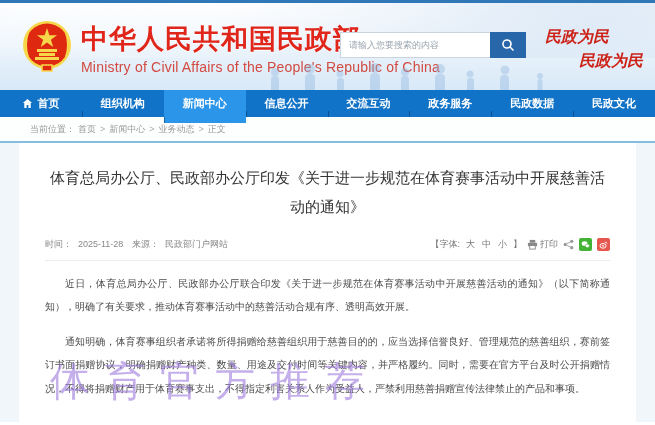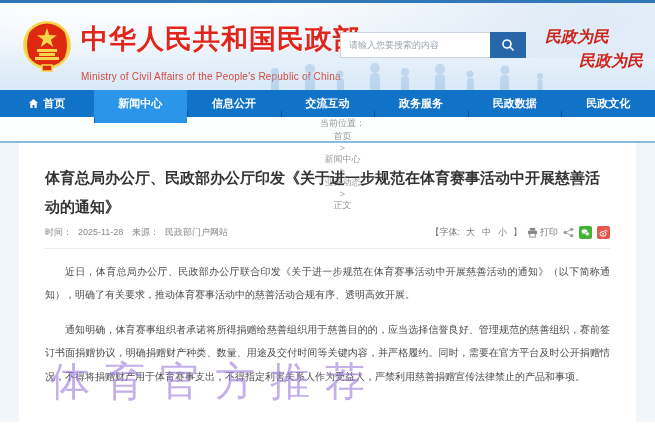--- a/index.html
+++ b/index.html
@@ -10,21 +10,21 @@
   .header { height:90px; border-top:3px solid #3077b8; position:relative;
             background:linear-gradient(180deg,#f8fbff 0%,#eaf3fb 50%,#d9e9f7 100%); overflow:hidden; }
   .header::before { content:''; position:absolute; left:0; top:0; right:0; height:55px;
             background:radial-gradient(ellipse 420px 70px at 30% 0%,rgba(255,255,255,.9),rgba(255,255,255,0)),
                        radial-gradient(ellipse 500px 80px at 80% 10%,rgba(190,212,236,.45),rgba(190,212,236,0)); }
   .brand { position:absolute; left:22px; top:16px; display:flex; align-items:flex-start; }
   .emblem { width:50px; height:54px; margin-right:9px; }
   .brand-text { padding-top:6px; }
   .site-title { color:#e0251b; font-size:27px; font-weight:bold; letter-spacing:1px; line-height:1.1;
                 text-shadow:0 1px 0 rgba(255,255,255,.8); }
-  .site-sub { color:#d24a40; font-size:10px; margin-top:16px; letter-spacing:.2px; }
+  .site-sub { color:#d24a40; font-size:14px; margin-top:4px; letter-spacing:.2px; }
   .search-box { position:absolute; left:340px; top:29px; display:flex; z-index:2; }
   .search-input { width:150px; height:26px; border:1px solid #c9d4de; border-right:none; background:#fff;
                   font-size:9px; color:#555; padding:0 8px; outline:none; }
   .search-input::placeholder { color:#9aa4ae; }
   .search-btn { width:36px; height:26px; background:#2766a8; border:none; display:flex;
                 align-items:center; justify-content:center; cursor:pointer; }
   .slogan { position:absolute; right:12px; top:13px; color:#cc2217; z-index:2;
             font-family:"DejaVu Serif",serif; font-style:italic; font-weight:bold; font-size:16px;margin-top:11px; }
   .slogan-l2 { margin-left:34px; margin-top:3px; }
   .crowd { position:absolute; bottom:-2px; left:255px; opacity:.4; }
@@ -32,29 +32,29 @@
   
   .nav { height:27px; background:#1173c7; display:flex; position:relative; z-index:4; }
   .nav-item { flex:1; color:#fff; font-size:11px; font-weight:bold; display:flex; align-items:center;
               justify-content:center; gap:4px; cursor:pointer; position:relative; }
   .nav-item + .nav-item::before { content:''; position:absolute; left:0; bottom:0; width:1px; height:6px;
               background:rgba(0,40,90,.45); }
   .nav-item.active { background:#2b95e9; padding-bottom:6px; margin-bottom:-6px; }
 
   
   .breadcrumb { height:26px; background:#fdfefe; display:flex; align-items:center; padding-left:30px;
-                font-size:9px; color:#999; border-bottom:2px solid #85bddf;flex-direction:column; }
+                font-size:9px; color:#999; border-bottom:2px solid #85bddf; }
   .crumb { color:#999; margin:0 3px; cursor:pointer; }
   .crumb-sep { color:#aaa; margin:0 1px; }
 
   
   .content-outer { background:#f1f6fa; height:279px; }
   .card { background:#fff; margin:0 19px; height:100%; padding:16px 26px 0; }
-  .article-title { max-width:578px; margin:4px auto 4px; text-align:left; font-size:15px;
-                   font-weight:bold; color:#333; line-height:1.95; }
+  .article-title { max-width:578px; margin:4px auto 16px; text-align:center; font-size:15px;
+                   font-weight:normal; color:#333; line-height:1.95; }
   .meta-row { display:flex; justify-content:space-between; align-items:center; font-size:9px;
               color:#888; padding-bottom:9px; border-bottom:1px solid #ececec; }
   .meta-left span { margin-right:6px; }
   .meta-right { display:flex; align-items:center; gap:5px; color:#777;justify-content:flex-end; }
   .font-size-opt { cursor:pointer; margin:0 1px; }
   .print-btn { display:inline-flex; align-items:center; gap:2px; cursor:pointer; }
   .mini-icon { width:13px; height:13px; border-radius:2px; display:inline-flex; align-items:center;
                justify-content:center; cursor:pointer; }
   .wechat { background:#43b335; }
   .weibo  { background:#e6584d; }
@@ -126,20 +126,23 @@
     </g>
   </svg>
 </div>
 
 <div class="nav">
   <div class="nav-item">
     <svg width="11" height="11" viewBox="0 0 12 12">
       <path d="M6 1 L11 5.5 L9.5 5.5 L9.5 11 L7 11 L7 7.5 L5 7.5 L5 11 L2.5 11 L2.5 5.5 L1 5.5 Z" fill="#fff"></path>
     </svg>
     <span>首页</span>
+  </div>
+  <div class="nav-item">
+    <span>组织机构</span>
   </div>
   <div class="nav-item active">
     <span>新闻中心</span>
   </div>
   <div class="nav-item">
     <span>信息公开</span>
   </div>
   <div class="nav-item">
     <span>交流互动</span>
   </div>

